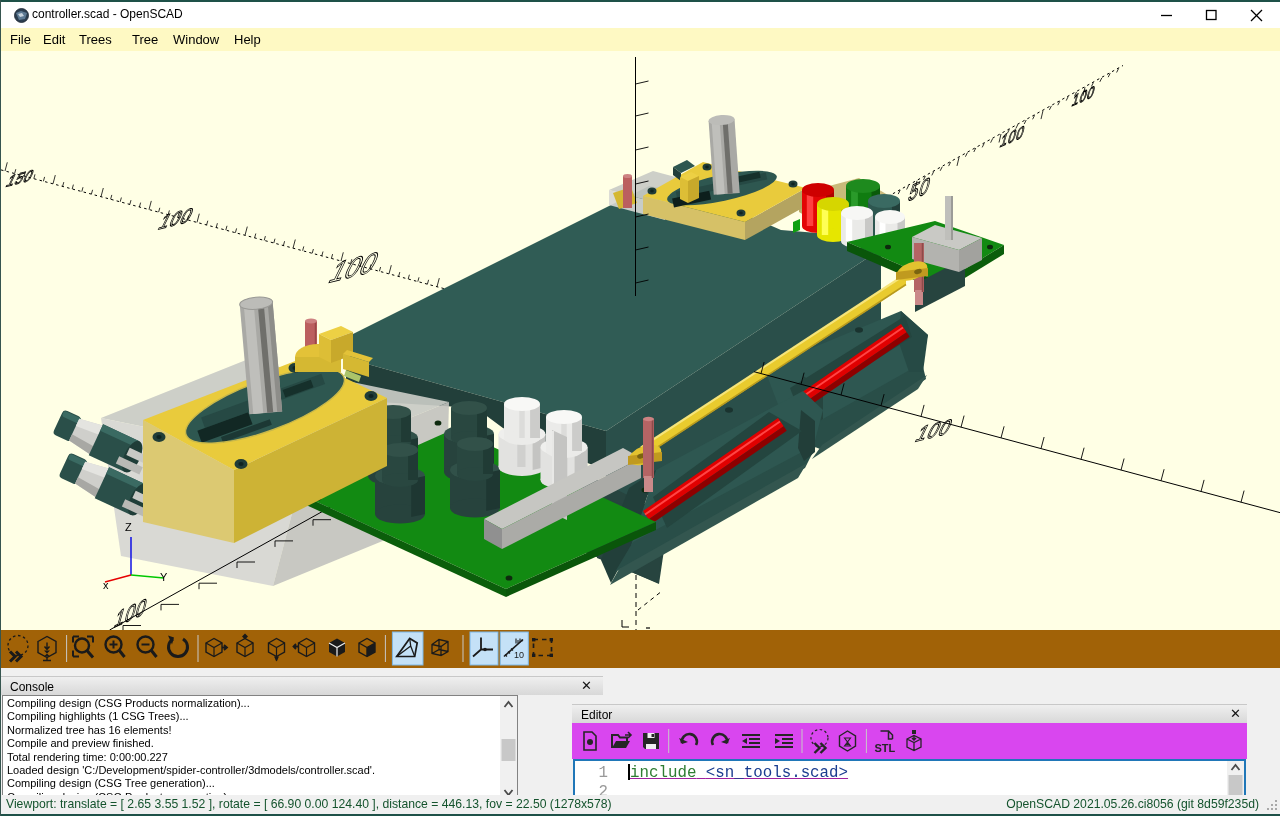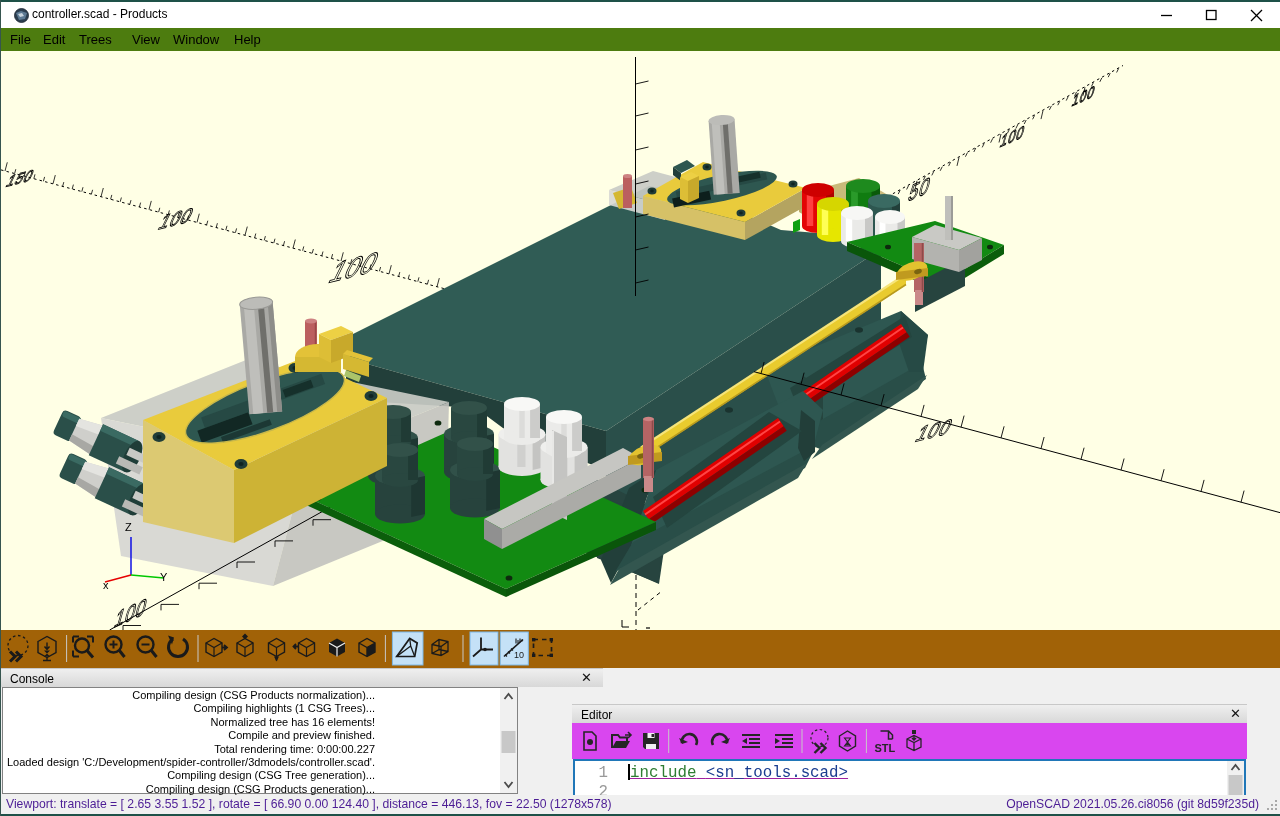--- a/index.html
+++ b/index.html
@@ -4,33 +4,33 @@
 <style>
 html,body{margin:0;padding:0;}
 body{width:1280px;height:816px;overflow:hidden;font-family:"Liberation Sans",sans-serif;}
 #win{position:absolute;left:0;top:0;width:1280px;height:816px;background:#fff;
  border-left:1px solid #36554F;border-right:1px solid #36554F;box-sizing:border-box;}
 #topborder{position:absolute;left:0;top:0;width:1280px;height:2px;background:#1E5148;}
 #titlebar{position:absolute;left:0;top:2px;width:1280px;height:26px;background:#fff;}
 #title-icon{position:absolute;left:13px;top:6px;width:15px;height:15px;}
 #title-text{position:absolute;left:31px;top:5px;font-size:12px;color:#000;}
 .winbtn{position:absolute;top:0;height:26px;}
-#menubar{position:absolute;left:0;top:28px;width:1280px;height:23px;background:#4d7c0f;font-size:13px;color:#000;}
+#menubar{position:absolute;left:0;top:28px;width:1280px;height:23px;background:#fef9c3;font-size:13px;color:#000;}
 .menuitem{position:absolute;top:4px;}
 #viewport{position:absolute;left:0;top:51px;width:1280px;height:579px;background:#FFFFE5;overflow:hidden;}
 #vtoolbar{position:absolute;left:0;top:630px;width:1280px;height:38px;background:#a16207;}
 #panels{position:absolute;left:0;top:668px;width:1280px;height:127px;background:#F0F0F0;}
-#console{position:absolute;left:0;top:0;width:602px;height:127px;text-align:right;}
+#console{position:absolute;left:0;top:8px;width:602px;height:127px;}
 #editor{position:absolute;left:571px;top:0;width:675px;height:127px;margin-top:36px;}
 .phead{position:absolute;left:0;top:0;width:100%;height:19px;background:linear-gradient(180deg,#EFEFEF,#D8D8D8);border-top:1px solid #C8C8C8;box-sizing:border-box;}
 .phead .ptitle{position:absolute;left:9px;top:3px;font-size:12px;color:#000;}
 .phead .pclose{position:absolute;top:1px;font-size:13px;color:#111;}
 #console-body{position:absolute;left:1px;top:19px;width:516px;height:107px;background:#fff;border:1px solid #828282;box-sizing:border-box;}
 #console-text{position:absolute;left:4px;top:1px;font-size:11px;line-height:13.4px;color:#000;white-space:pre;}
-#statusbar{position:absolute;left:0;top:795px;width:1280px;height:19px;background:#F0F0F0;font-size:12.2px;color:#4c1d95;}
+#statusbar{position:absolute;left:0;top:795px;width:1280px;height:19px;background:#F0F0F0;font-size:12.2px;color:#14532d;}
 #statusbar .lefttext{position:absolute;left:5px;top:2px;}
 #statusbar .righttext{position:absolute;right:22px;top:2px;}
 #botborder{position:absolute;left:0;top:814px;width:1280px;height:2px;background:#1E5148;}
 #ed-toolbar{position:absolute;left:0;top:19px;width:675px;height:36px;background:#d946ef;}
 #ed-code{position:absolute;left:1px;top:55px;width:673px;height:71px;background:#fff;border:2px solid #2077B8;box-sizing:border-box;font-family:"Liberation Mono",monospace;font-size:15.8px;line-height:19px;}
 .lnum{position:absolute;width:33px;text-align:right;color:#999;}
 .cline{position:absolute;left:55px;white-space:pre;}
 .kw{color:#2E7D32;}
 .inc{color:#1A3C8F;}
 .ulink{text-decoration:underline;text-decoration-color:#A020A0;}
@@ -39,33 +39,33 @@
 <body>
 <div id="win">
 <div id="topborder"></div>
 <div id="titlebar">
   <svg id="title-icon" viewBox="0 0 15 15">
         <circle cx="7.5" cy="7.5" r="7" fill="#2C3E50"></circle>
         <path d="M 2 5 L 7 3 L 13 5 L 11 11 L 5 12 Z" fill="#5D7A94"></path>
         <path d="M 4 6 L 8 5 L 10 8 L 6 9 Z" fill="#C8D4DE"></path>
         <circle cx="7.5" cy="7.5" r="7" fill="none" stroke="#1A2530" stroke-width="0.8"></circle>
       </svg>
-  <div id="title-text">controller.scad - Products</div>
+  <div id="title-text">controller.scad - OpenSCAD</div>
   <svg class="winbtn" style="left:1150px;width:130px;" viewBox="0 0 130 26">
     <line x1="10" y1="13.5" x2="21" y2="13.5" stroke="#000" stroke-width="1.3"></line>
     <rect x="55.5" y="8.5" width="9.5" height="9" fill="none" stroke="#000" stroke-width="1.3"></rect>
     <line x1="100" y1="8" x2="111" y2="19" stroke="#000" stroke-width="1.3"></line>
     <line x1="111" y1="8" x2="100" y2="19" stroke="#000" stroke-width="1.3"></line>
   </svg>
 </div>
 <div id="menubar">
   <span class="menuitem" style="left:9px;">File</span>
   <span class="menuitem" style="left:42px;">Edit</span>
   <span class="menuitem" style="left:78px;">Trees</span>
-  <span class="menuitem" style="left:131px;">View</span>
+  <span class="menuitem" style="left:131px;">Tree</span>
   <span class="menuitem" style="left:172px;">Window</span>
   <span class="menuitem" style="left:233px;">Help</span>
 </div>
 <div id="viewport">
 <svg id="scene" width="1280" height="579" viewBox="0 51 1280 579">
 <line x1="0.0" y1="169.9" x2="443.0" y2="288.6" stroke="#000" stroke-width="1" stroke-dasharray="2.5,3.2"></line>
 <line x1="4.0" y1="171.0" x2="6.3" y2="162.3" stroke="#000" stroke-width="0.8"></line>
 <line x1="13.6" y1="173.5" x2="14.8" y2="169.2" stroke="#000" stroke-width="0.8"></line>
 <line x1="23.2" y1="176.1" x2="24.4" y2="171.8" stroke="#000" stroke-width="0.8"></line>
 <line x1="32.8" y1="178.7" x2="34.0" y2="174.3" stroke="#000" stroke-width="0.8"></line>

